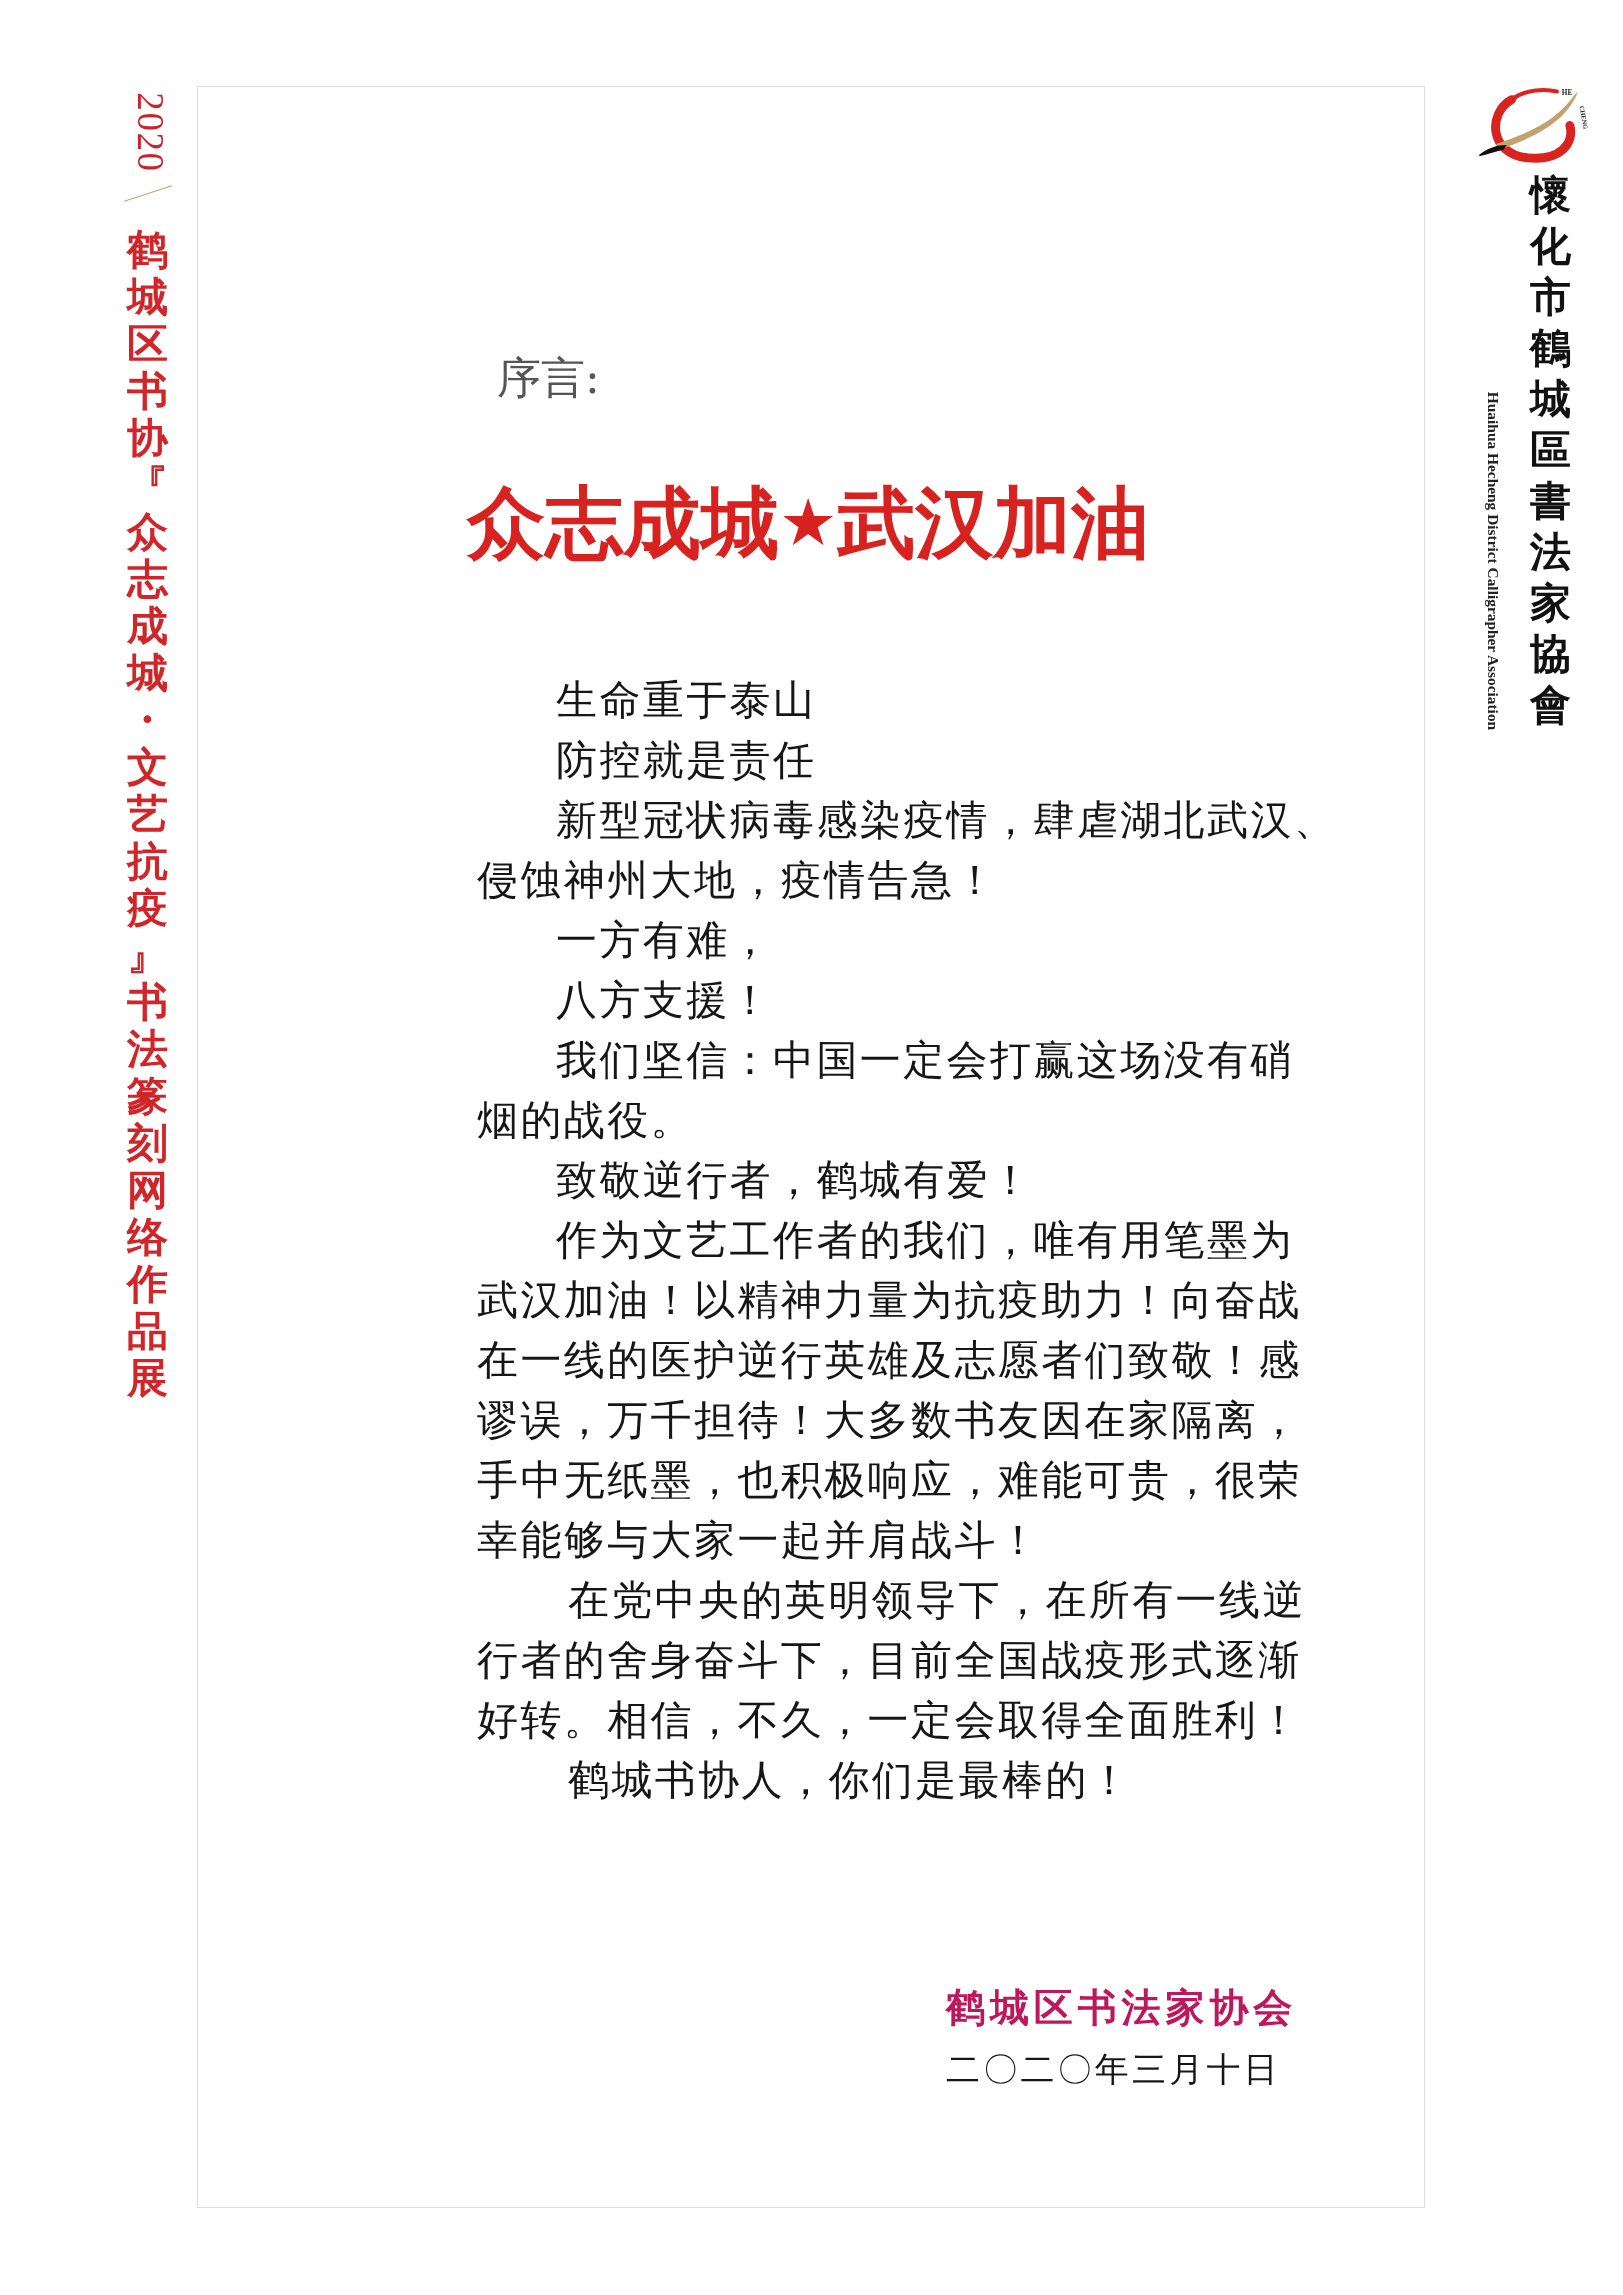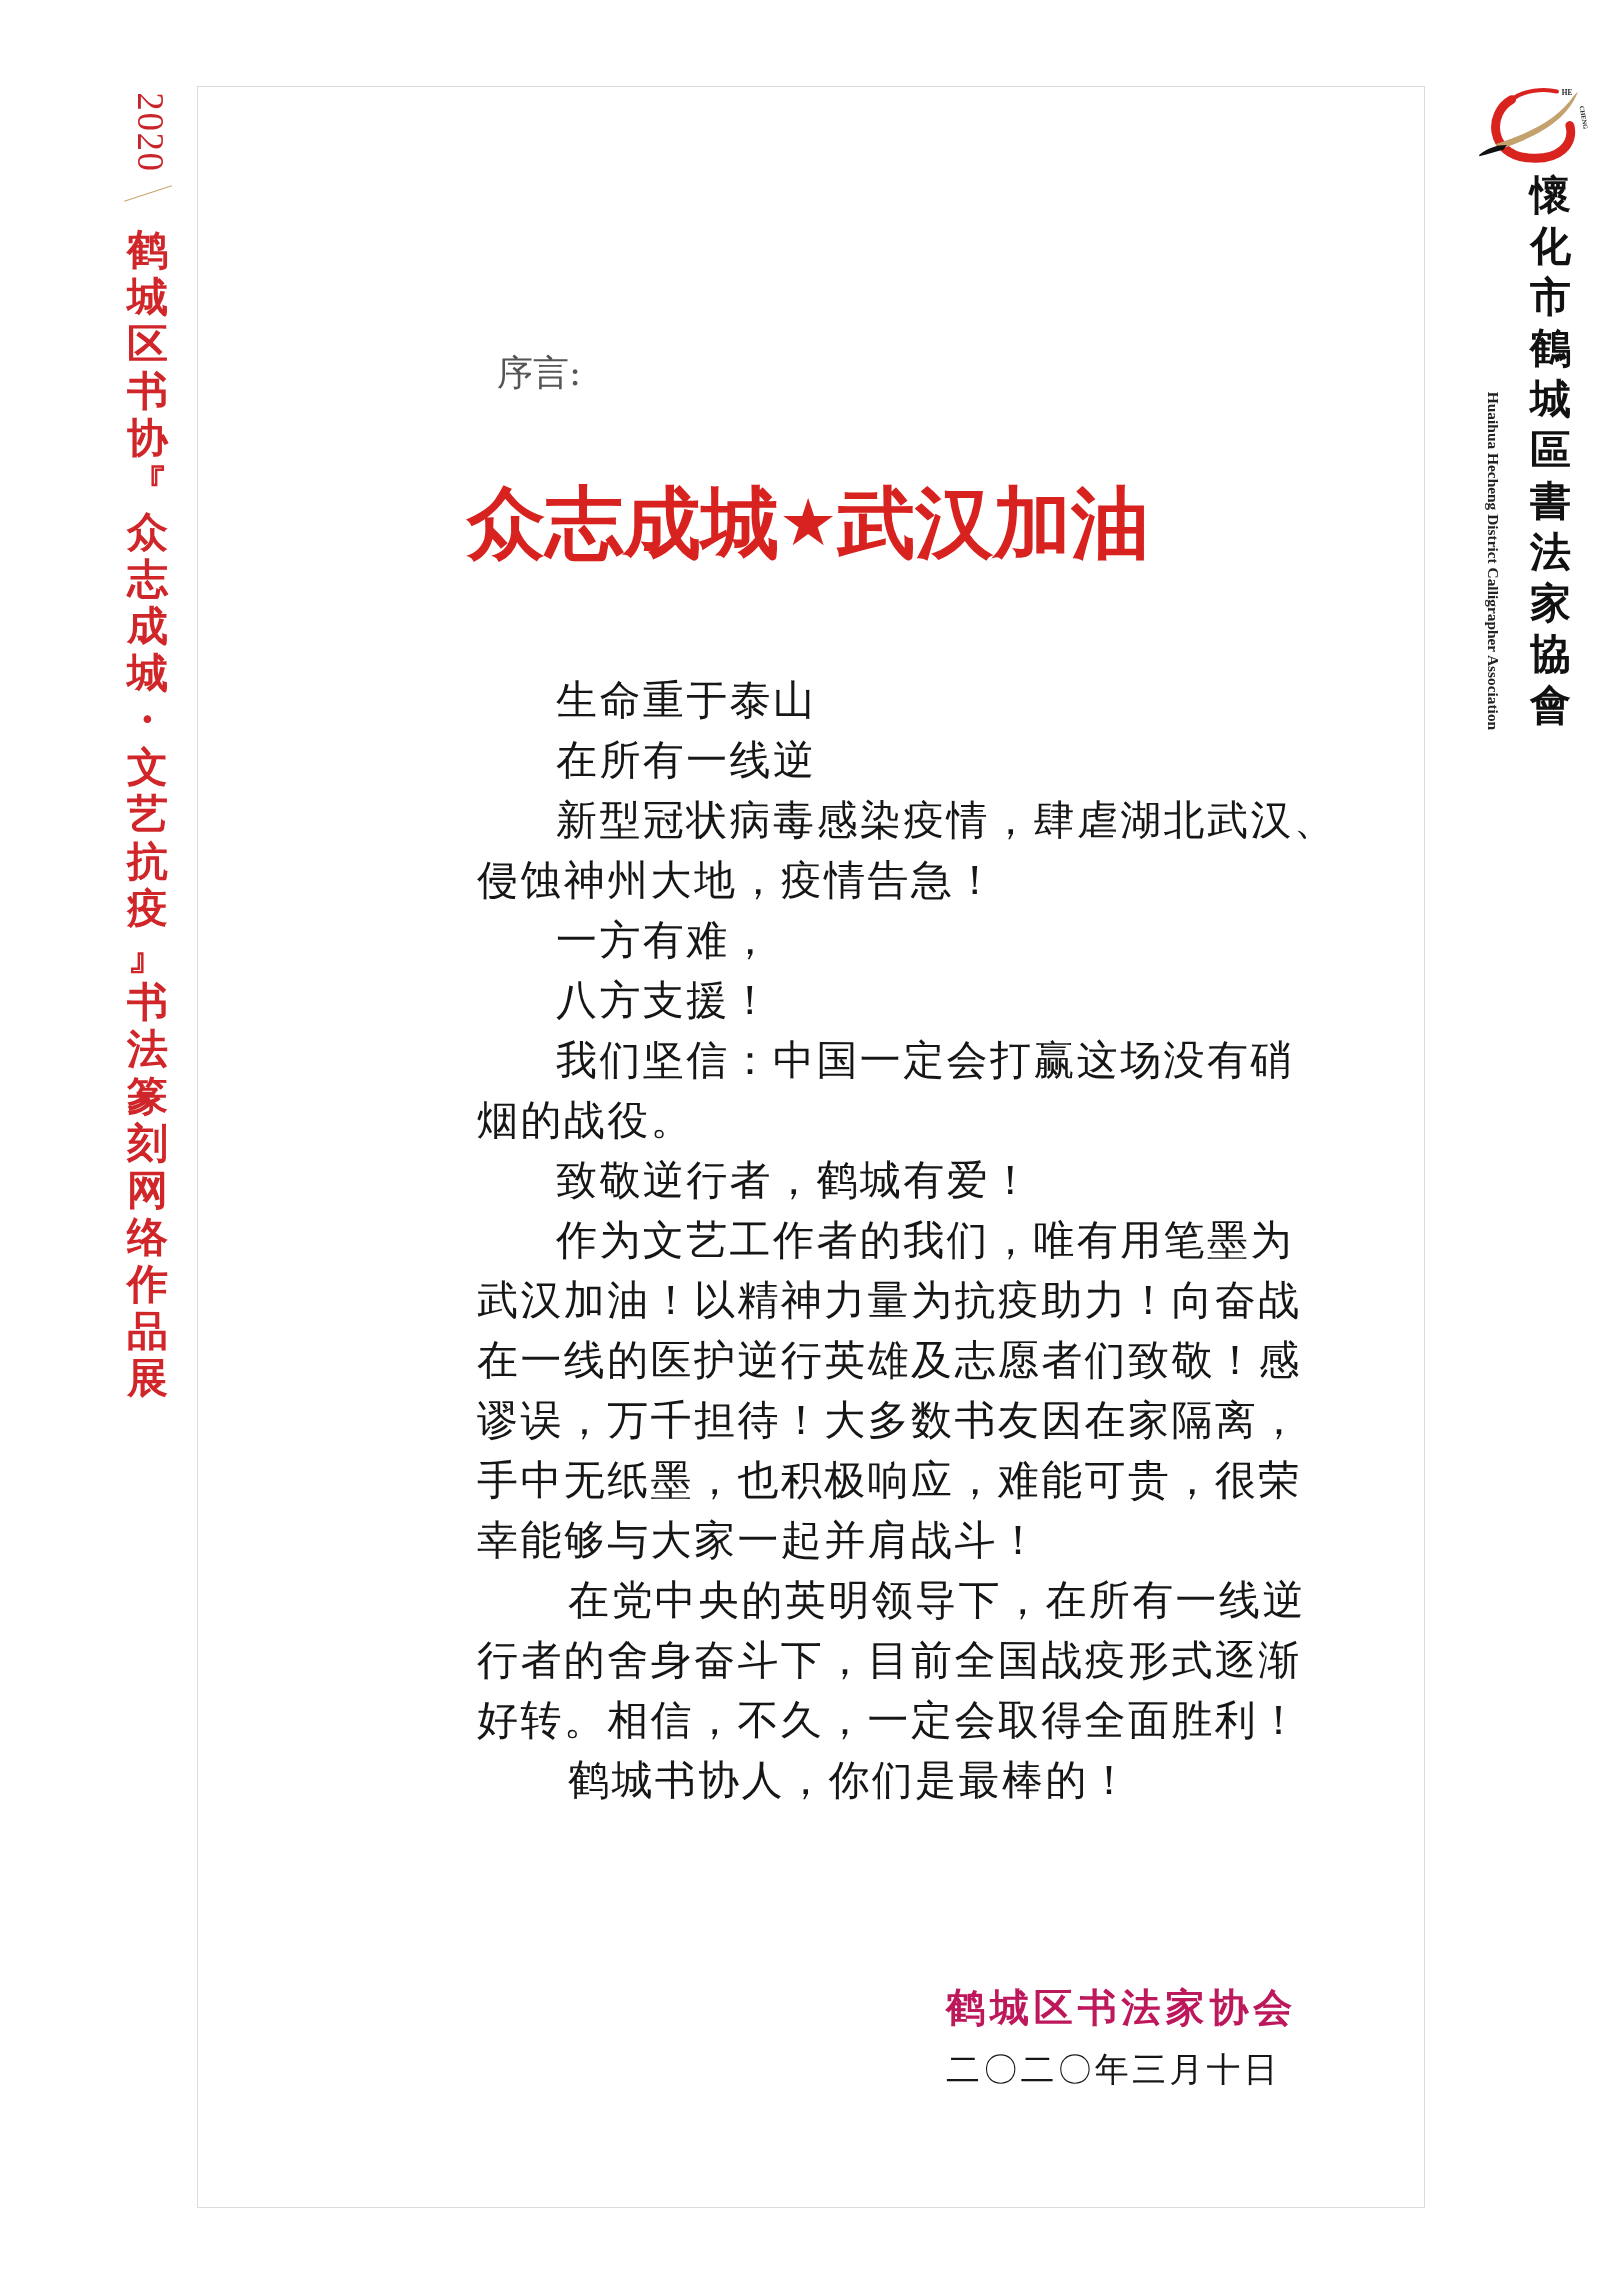--- a/index.html
+++ b/index.html
@@ -26,21 +26,21 @@
     .logo { position: absolute; left: 1479px; top: 77px; width: 138px; height: 89px; }
     .logo-cn { position: absolute; left: 1526px; top: 170px; width: 49px;
                font-family: "DejaVu Serif", serif; font-weight: bold; font-size: 41px;
                line-height: 51px; text-align: center; color: #111; }
     .logo-en { position: absolute; left: 1473px; top: 398px; width: 41px; height: 325px;
                display: flex; align-items: center; justify-content: center; }
     .logo-en span { display: inline-block; transform: rotate(90deg); white-space: nowrap;
                     font-family: "Liberation Serif", serif; font-weight: bold; font-size: 15.4px; color: #222; }
 
     
-    .preface { position: absolute; left: 497px; top: 349px; font-size: 36px; color: #555;
+    .preface { position: absolute; left: 497px; top: 349px; font-size: 44px; color: #555;
                font-family: "DejaVu Serif", serif; }
     .title { position: absolute; left: 467px; top: 472px; width: 860px; font-size: 78px;
              font-weight: bold; color: #d7221f; white-space: nowrap; letter-spacing: 0px;
              font-family: "DejaVu Serif", serif; }
     .title .star { font-family: "DejaVu Sans", sans-serif; font-size: 65px; vertical-align: 4.9px; }
 
     .body-text { position: absolute; left: 477px; top: 670px; width: 844px; }
     .line { height: 60px; line-height: 60px; font-size: 41px; white-space: nowrap;
             font-family: "DejaVu Serif", serif; font-weight: normal; letter-spacing: 2.4px; color: #161616; }
     .line.indent { padding-left: 79px; }
@@ -114,21 +114,21 @@
 </div>
 
 <div class="preface">序言:</div>
 
 <div class="title">
   <span>众志成城</span><span class="star">★</span><span>武汉加油</span>
 </div>
 
 <div class="body-text" id="body-text">
     <div class="line indent">生命重于泰山</div>
-    <div class="line indent">在所有一线逆</div>
+    <div class="line indent">防控就是责任</div>
     <div class="line indent">新型冠状病毒感染疫情，肆虐湖北武汉、</div>
     <div class="line">侵蚀神州大地，疫情告急！</div>
     <div class="line indent">一方有难，</div>
     <div class="line indent">八方支援！</div>
     <div class="line indent">我们坚信：中国一定会打赢这场没有硝</div>
     <div class="line">烟的战役。</div>
     <div class="line indent">致敬逆行者，鹤城有爱！</div>
     <div class="line indent">作为文艺工作者的我们，唯有用笔墨为</div>
     <div class="line">武汉加油！以精神力量为抗疫助力！向奋战</div>
     <div class="line">在一线的医护逆行英雄及志愿者们致敬！感</div>

